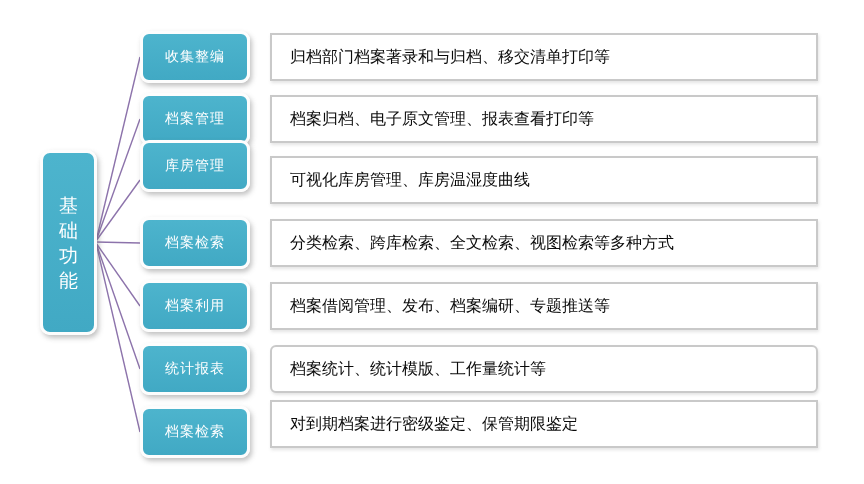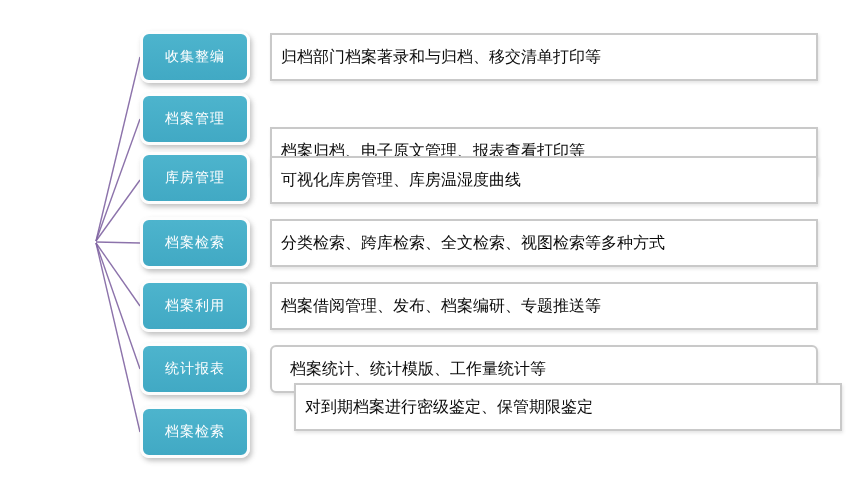--- a/index.html
+++ b/index.html
@@ -67,50 +67,53 @@
   .desc-box {
     position: absolute;
     left: 270px;
     width: 548px; height: 48px;
     background: #ffffff;
     border: 2px solid #c9c9c9;
     box-shadow: 1px 2px 3px rgba(150,150,150,0.25);
     display: flex;
     align-items: center;
     box-sizing: border-box;
-    padding-left: 9px;
+    padding-left: 18px;
   }
   .desc-text {
     color: #0b0b0b;
     font-size: 16px;
     white-space: nowrap;
   }
   .r1 .cat-node { top: 31px; }  .r1 .desc-box { top: 33px; }
-  .r2 .cat-node { top: 93px; }  .r2 .desc-box { top: 95px; margin-top: 32px; }
-  .r3 .cat-node { top: 152px; } .r3 .desc-box { top: 156px; }
+  .r2 .cat-node { top: 93px; }  .r2 .desc-box { top: 95px; }
+  .r3 .cat-node { top: 140px; } .r3 .desc-box { top: 156px; }
   .r4 .cat-node { top: 217px; } .r4 .desc-box { top: 219px; }
   .r5 .cat-node { top: 280px; align-items: center; } .r5 .desc-box { top: 282px; }
   .r6 .cat-node { top: 343px; } .r6 .desc-box { top: 345px; border-radius: 6px; padding-left: 18px; }
-  .r7 .cat-node { top: 406px; } .r7 .desc-box { top: 383px; margin-left: 24px; }
+  .r7 .cat-node { top: 406px; } .r7 .desc-box { top: 400px; }
 </style>
 </head>
 <body>
 
 <div class="canvas">
 
   <svg class="connectors" viewBox="0 0 864 484" xmlns="http://www.w3.org/2000/svg">
     <line x1="96" y1="241" x2="140" y2="57"></line>
     <line x1="96" y1="241" x2="140" y2="119"></line>
     <line x1="96" y1="241" x2="140" y2="180"></line>
     <line x1="96" y1="242" x2="140" y2="243"></line>
     <line x1="96" y1="243" x2="140" y2="306"></line>
     <line x1="96" y1="243" x2="140" y2="369"></line>
     <line x1="96" y1="243" x2="140" y2="432"></line>
   </svg>
 
+  <div class="root-node">
+    <div class="root-label">基础功能</div>
+  </div>
 
   <div class="row r1">
     <div class="cat-node">
       <span class="cat-label">收集整编</span>
     </div>
     <div class="desc-box">
       <span class="desc-text">归档部门档案著录和与归档、移交清单打印等</span>
     </div>
   </div>
 

